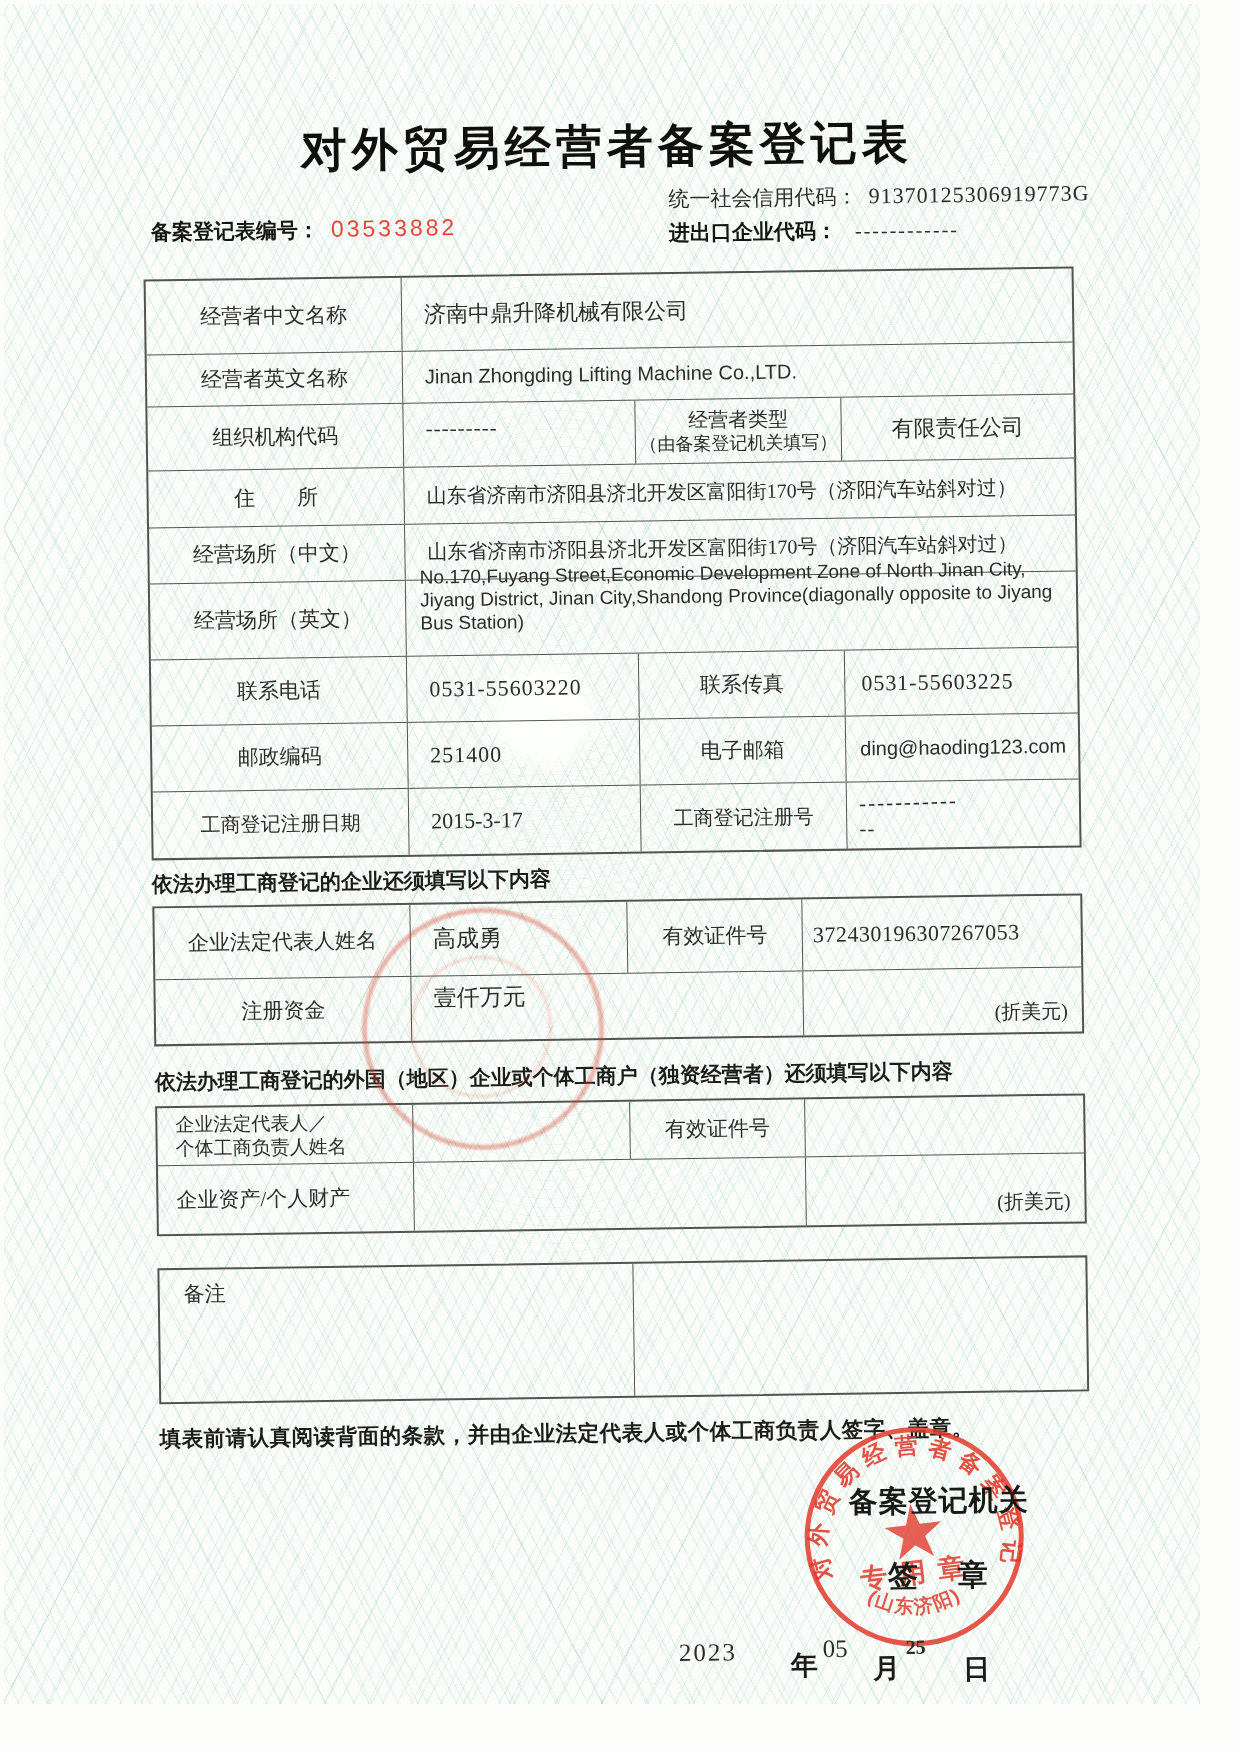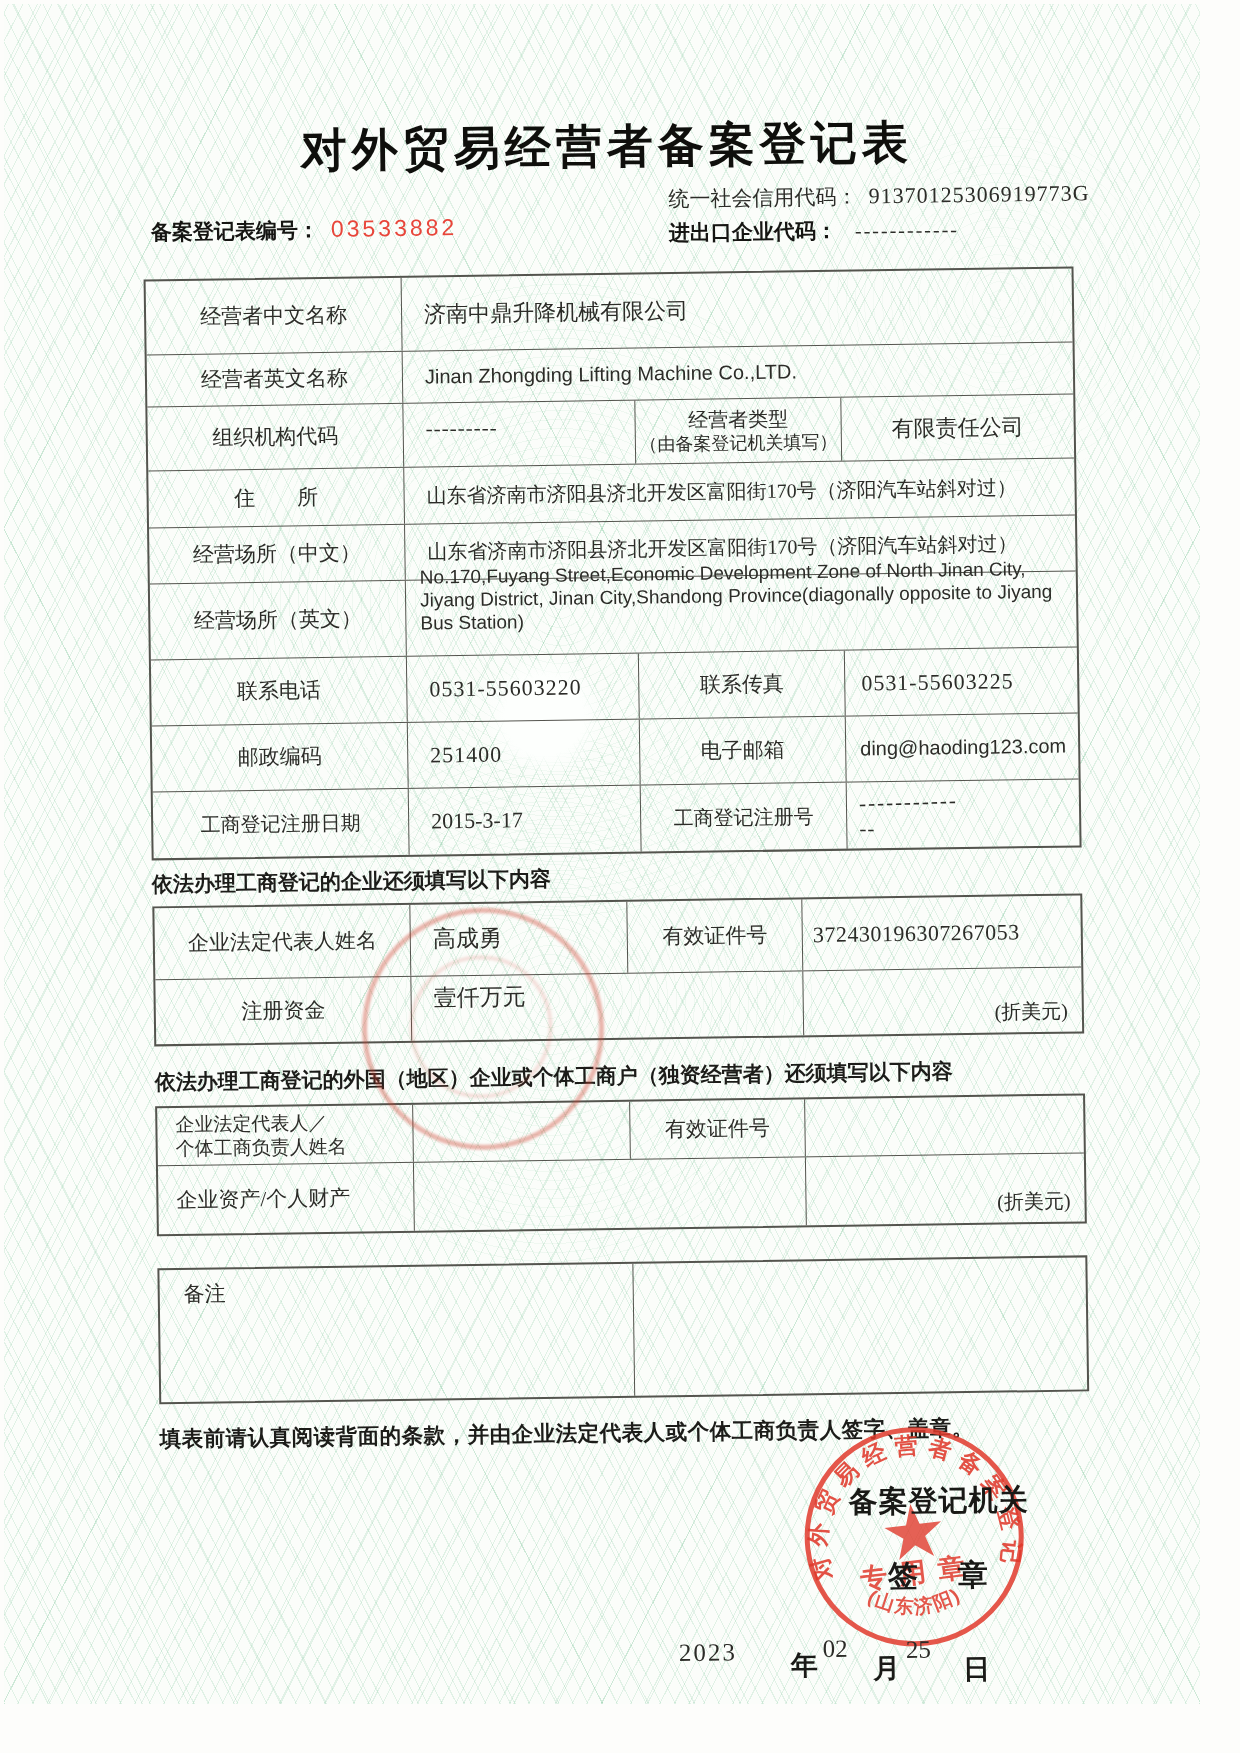--- a/index.html
+++ b/index.html
@@ -198,20 +198,20 @@
       </text>
     </svg>
 
     <div class="abs stamp-overlay-text" style="left:840px;top:1486px;font-size:29px;letter-spacing:1px;">备案登记机关</div>
     <div class="abs stamp-overlay-text" style="left:878px;top:1560px;font-size:30px;">签</div>
     <div class="abs stamp-overlay-text" style="left:948px;top:1560px;font-size:30px;">章</div>
 
     <div>
       <span class="abs" style="left:668px;top:1640px;font-size:25px;letter-spacing:2px;">2023</span>
       <span class="abs sans bold" style="left:780px;top:1650px;font-size:27px;color:#1a1a17;">年</span>
-      <span class="abs" style="left:812px;top:1638px;font-size:25px;">02</span>
+      <span class="abs" style="left:812px;top:1638px;font-size:25px;">05</span>
       <span class="abs sans bold" style="left:862px;top:1654px;font-size:27px;color:#1a1a17;">月</span>
-      <span class="abs" style="left:895px;top:1640px;font-size:25px;">25</span>
+      <span class="abs" style="left:895px;top:1640px;font-size:20px;font-weight:bold;">25</span>
       <span class="abs sans bold" style="left:952px;top:1656px;font-size:27px;color:#1a1a17;">日</span>
     </div>
 
   </div>
 </div>
 
 </body></html>

